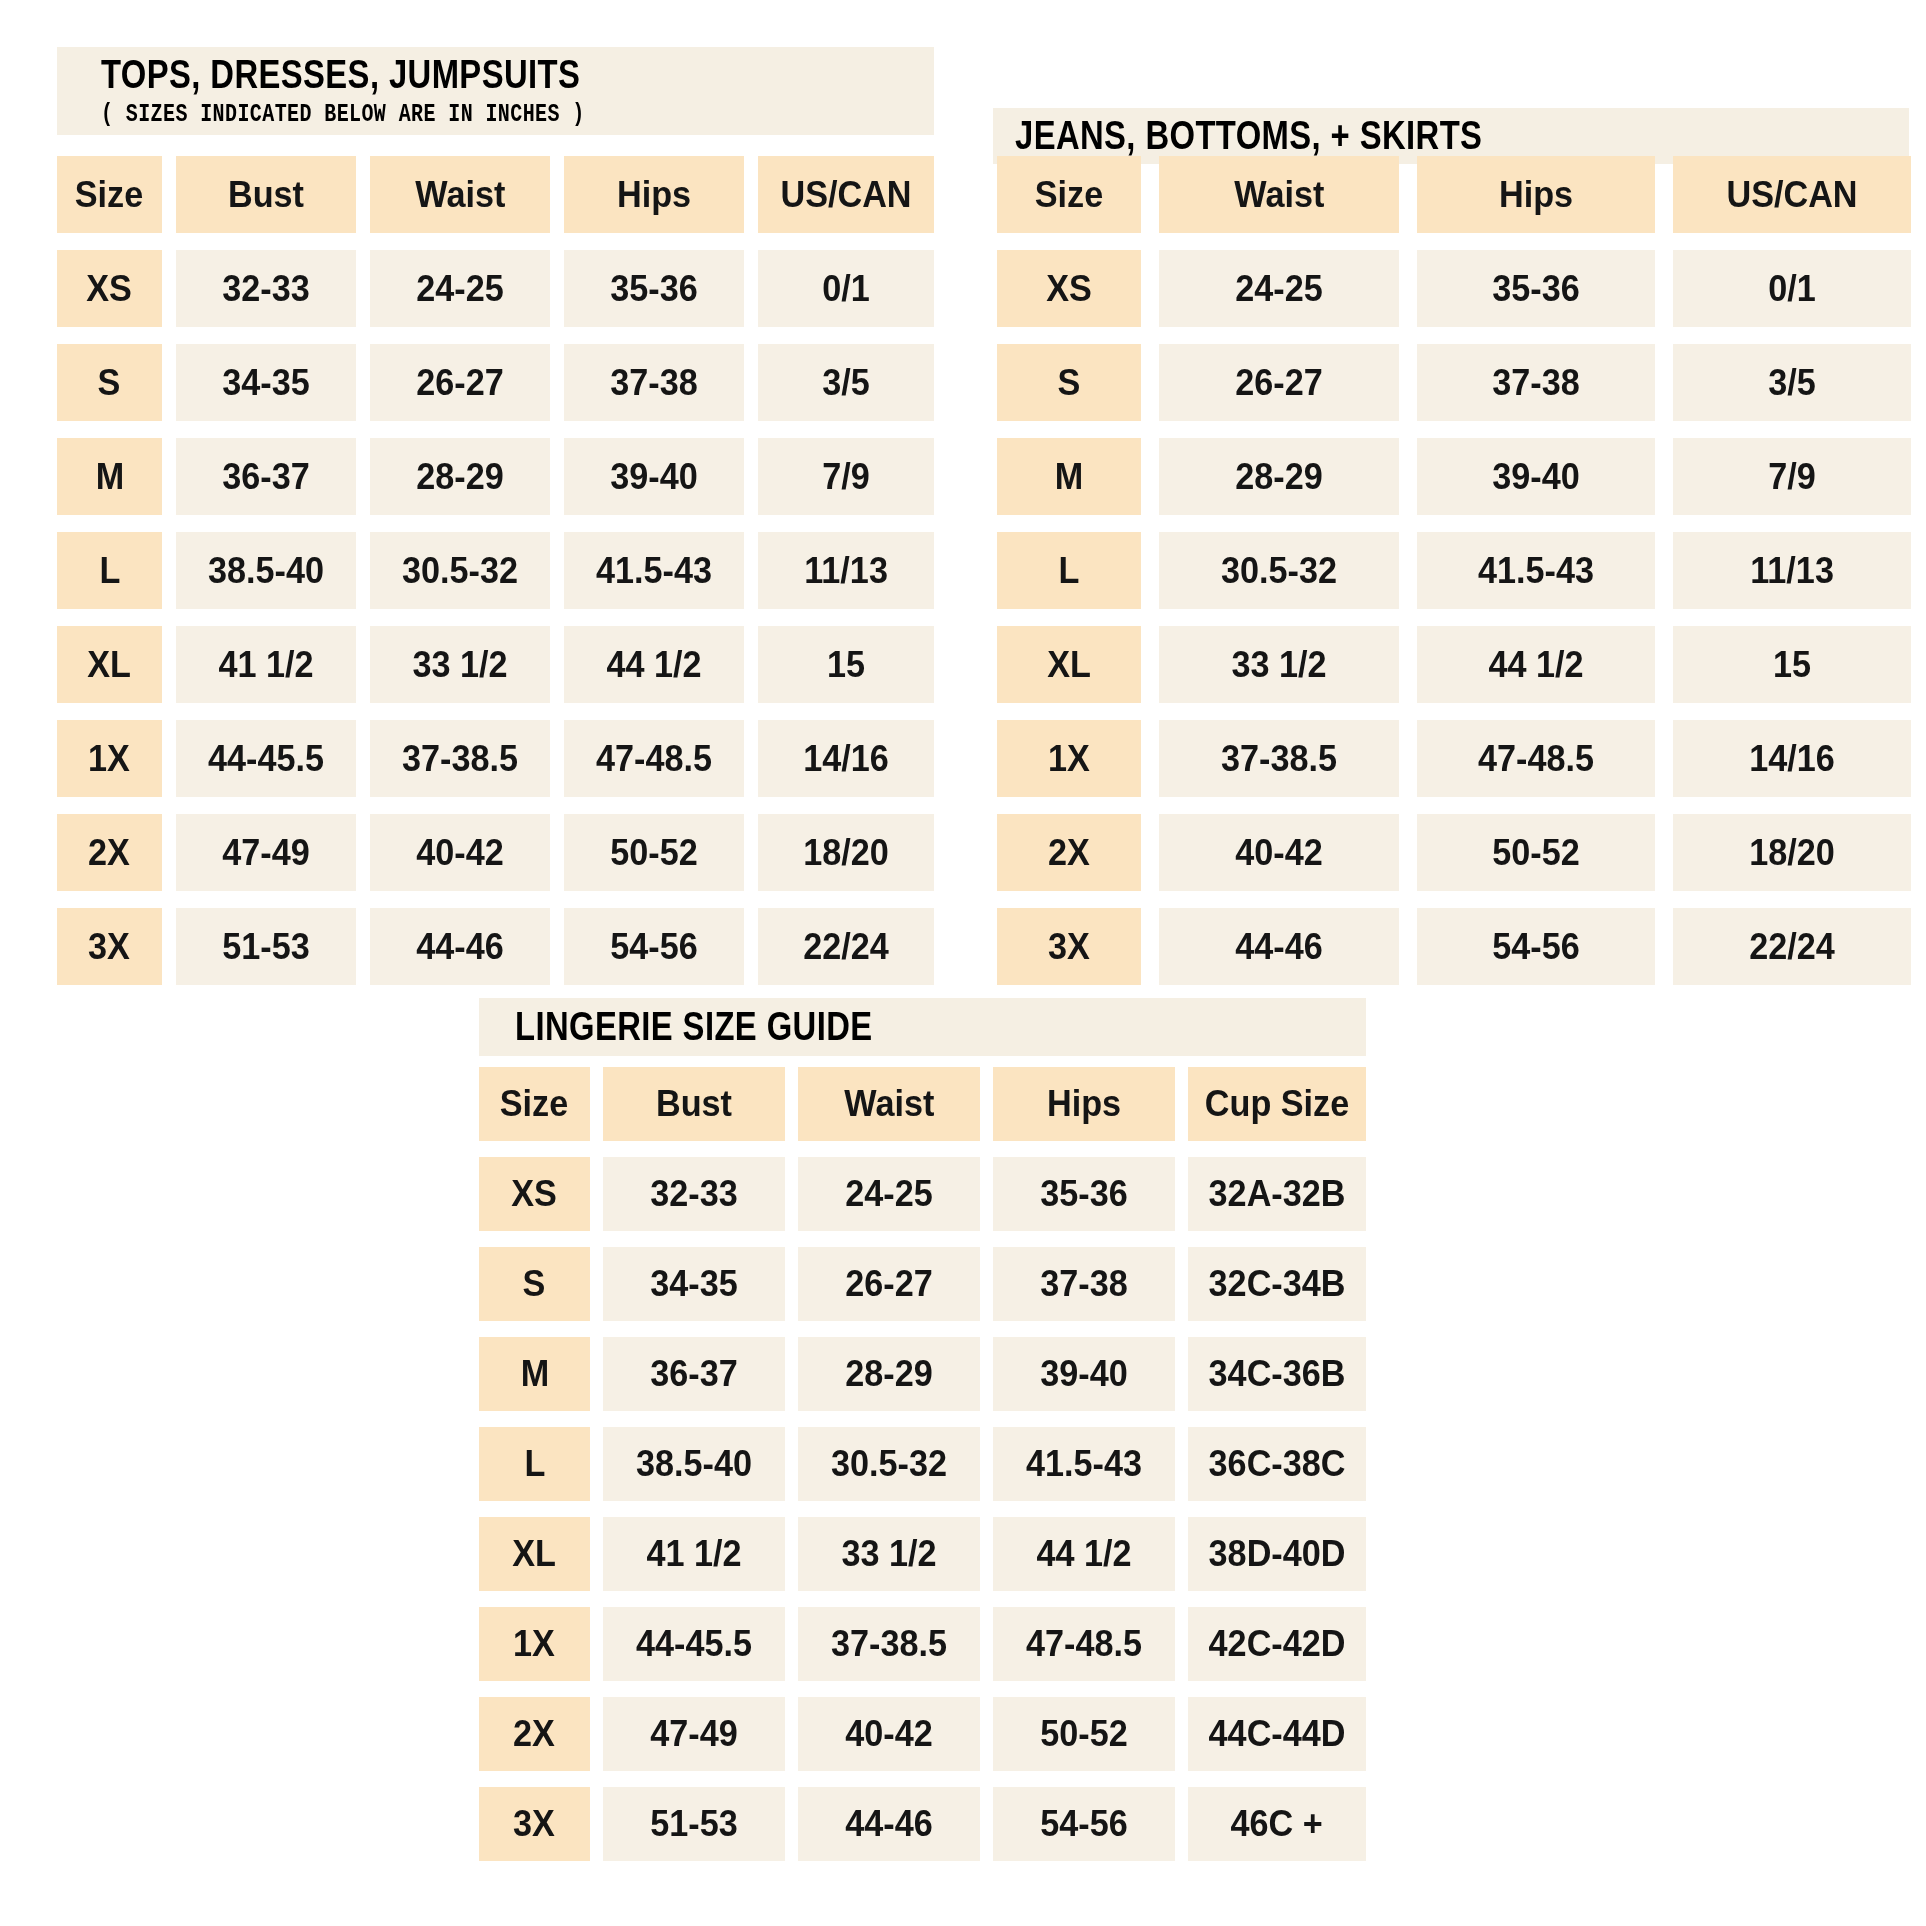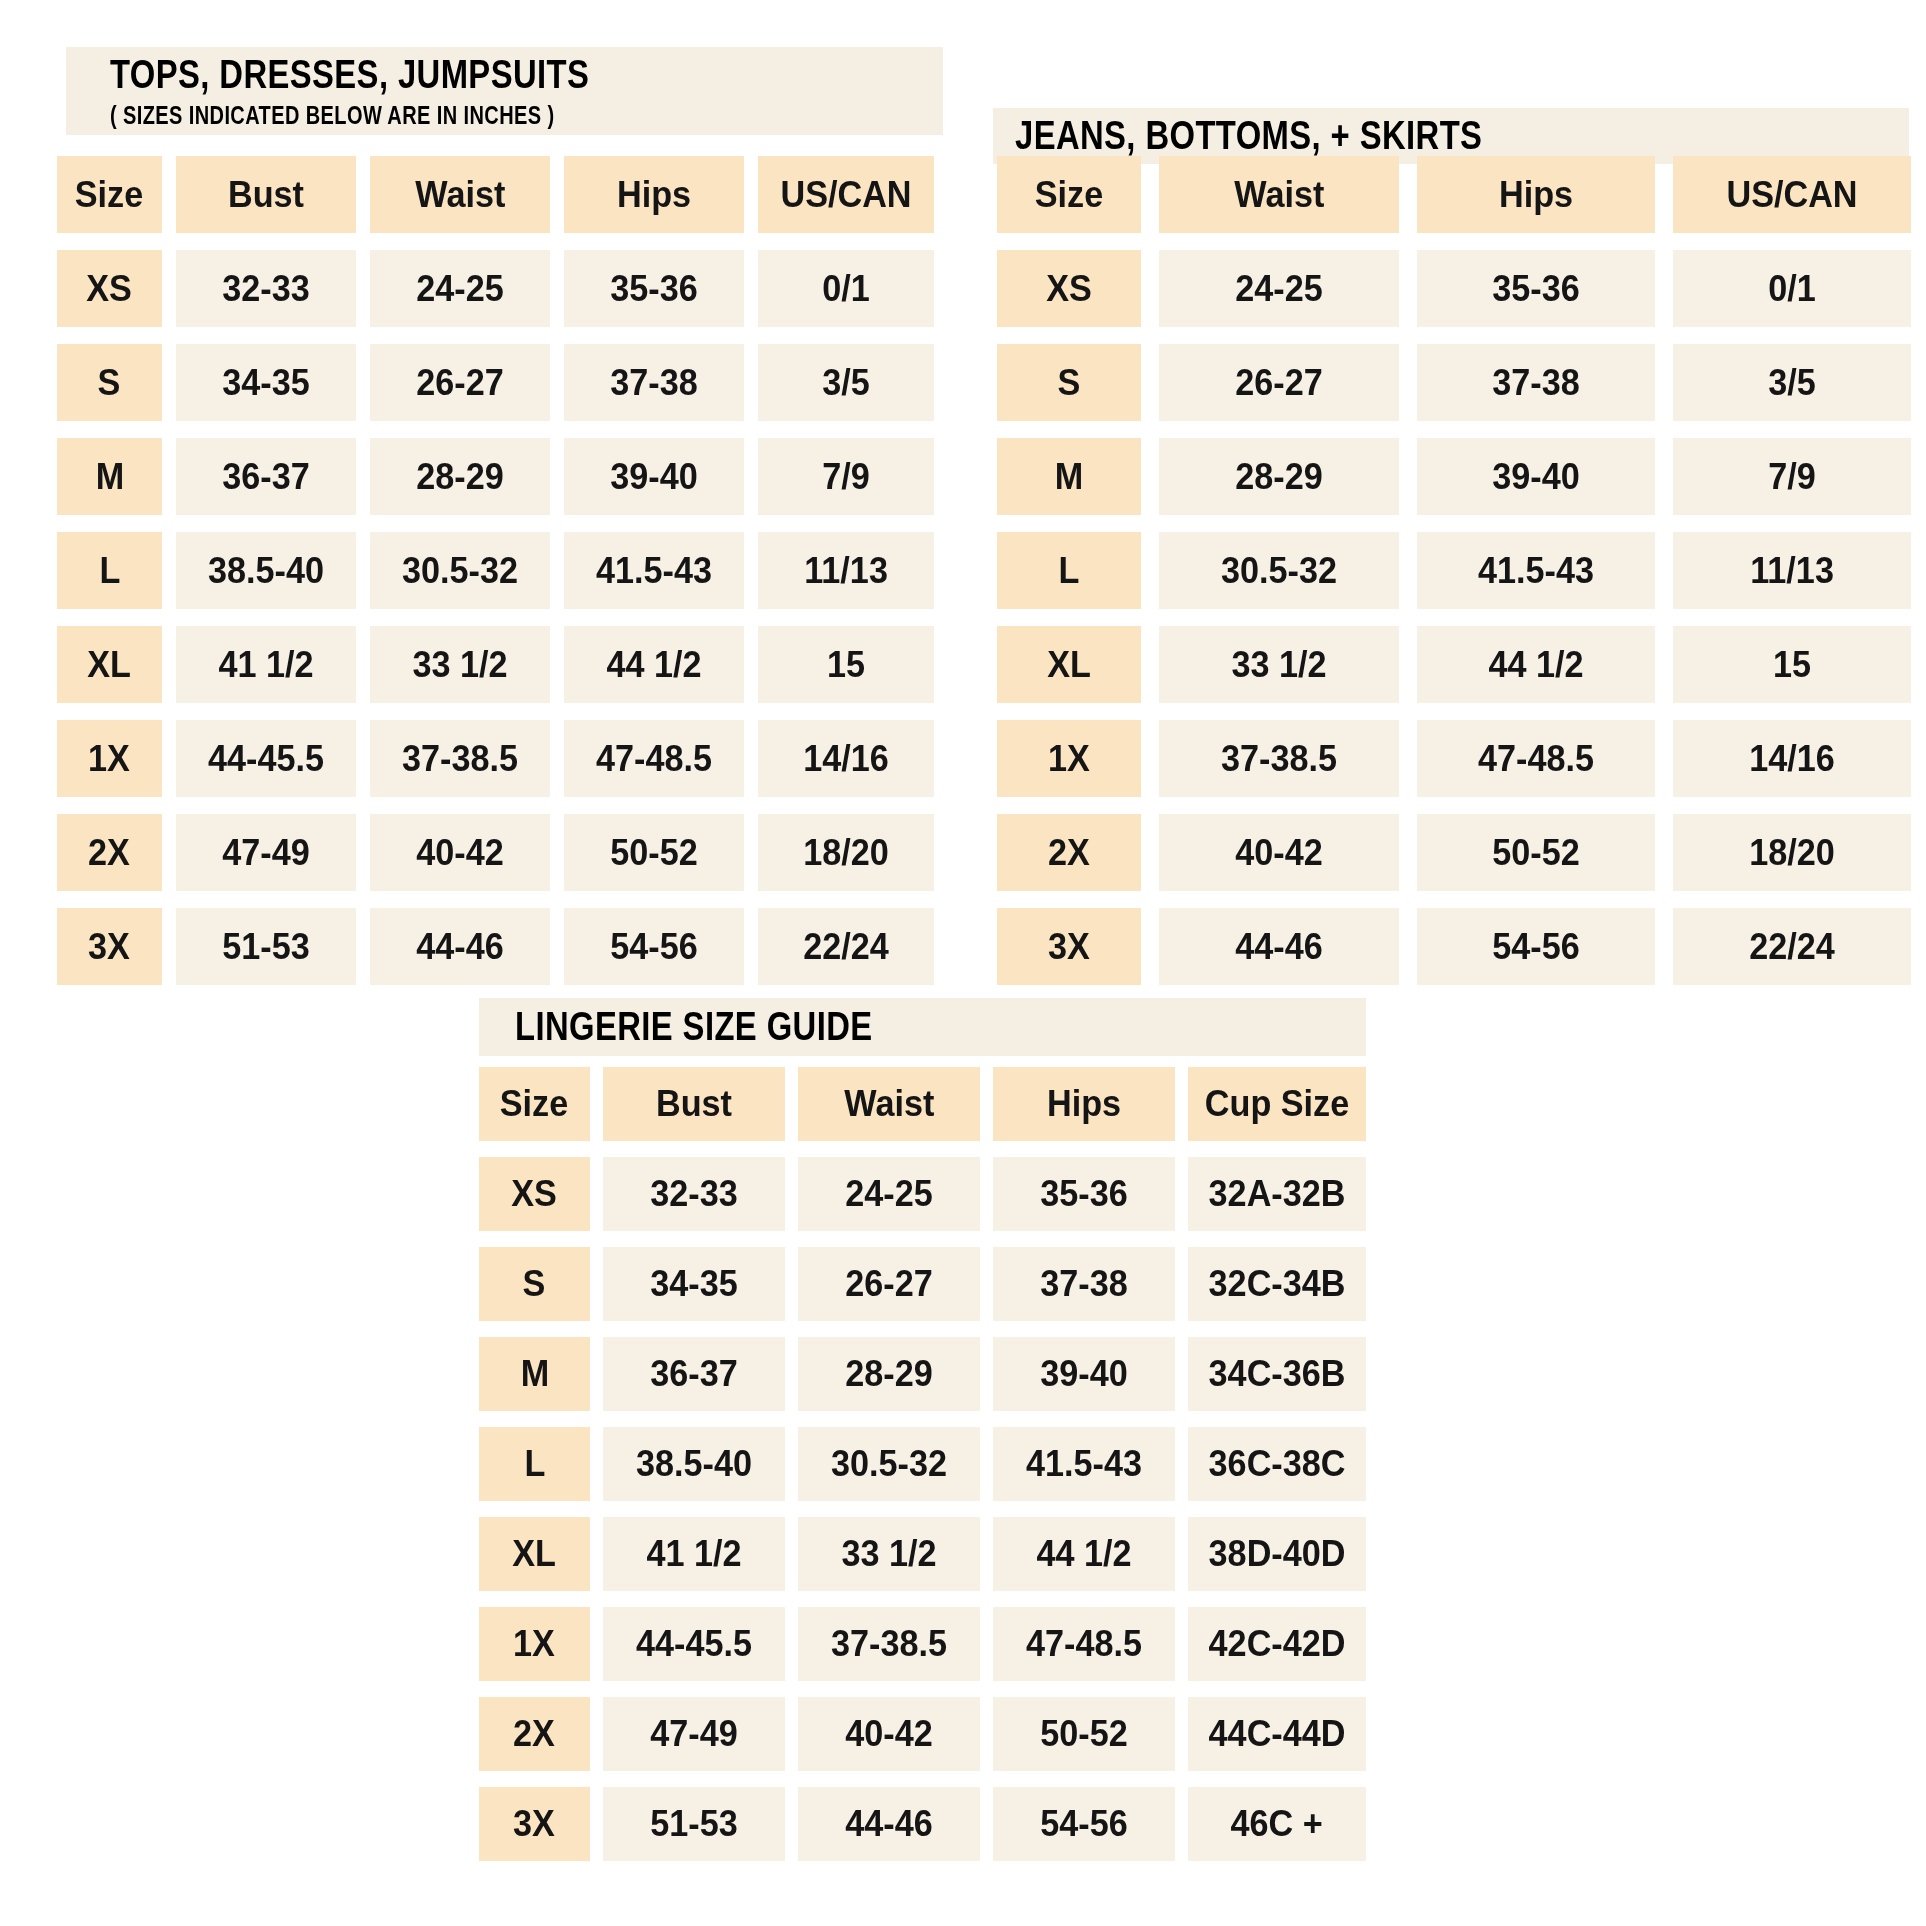--- a/index.html
+++ b/index.html
@@ -15,21 +15,21 @@
   .title-block{
     position:absolute;
     background:var(--title-block-bg,#F5EFE3);
     display:flex;flex-direction:column;justify-content:center;
     box-sizing:border-box;
   }
   .title{
     font-size:41px;line-height:1.2;color:#000;white-space:nowrap;letter-spacing:0.5px;
   }
   .subtitle{
-    font-size:25px;line-height:1.3;color:#000;white-space:nowrap;letter-spacing:0.5px;
+    font-size:25px;line-height:1.3;color:#000;white-space:nowrap;letter-spacing:0.5px;font-family:Liberation Mono, monospace;
   }
   .cond{display:inline-block;transform:scaleX(.8);transform-origin:left center;}
   .grid{position:absolute;display:grid;}
   .cell{
     display:flex;align-items:center;justify-content:center;
     box-sizing:border-box;
   }
   .cell.h{background:var(--header-cell-bg,#FBE4C1);}
   .cell.v{background:var(--value-cell-bg,#F6F0E5);}
   .tx{
@@ -45,21 +45,21 @@
   #grid-jeans{
     left:997px;top:156px;
     grid-template-columns:144px 240px 238px 238px;
     column-gap:18px;grid-auto-rows:77px;row-gap:17px;
   }
   #grid-lingerie{
     left:479px;top:1067px;
     grid-template-columns:111px 182px 182px 182px 178px;
     column-gap:13px;grid-auto-rows:74px;row-gap:16px;
   }
-  #block-tops{left:66px;top:47px;width:877px;height:88px;padding-left:44px;}
+  #block-tops{left:57px;top:47px;width:877px;height:88px;padding-left:44px;}
   #block-jeans{left:993px;top:108px;width:916px;height:56px;padding-left:22px;}
   #block-lingerie{left:479px;top:998px;width:887px;height:58px;padding-left:36px;}
 </style>
 </head>
 <body style="--header-cell-bg: #FBE4C1; --value-cell-bg: #F6F0E5; --title-block-bg: #F5EFE3; background: rgb(255, 255, 255); color: rgb(21, 21, 21);">
 
 <section>
   <div class="title-block" id="block-tops">
     <div class="title"><span class="cond">TOPS, DRESSES, JUMPSUITS</span></div>
     <div class="subtitle"><span class="cond">( SIZES INDICATED BELOW ARE IN INCHES )</span></div>

